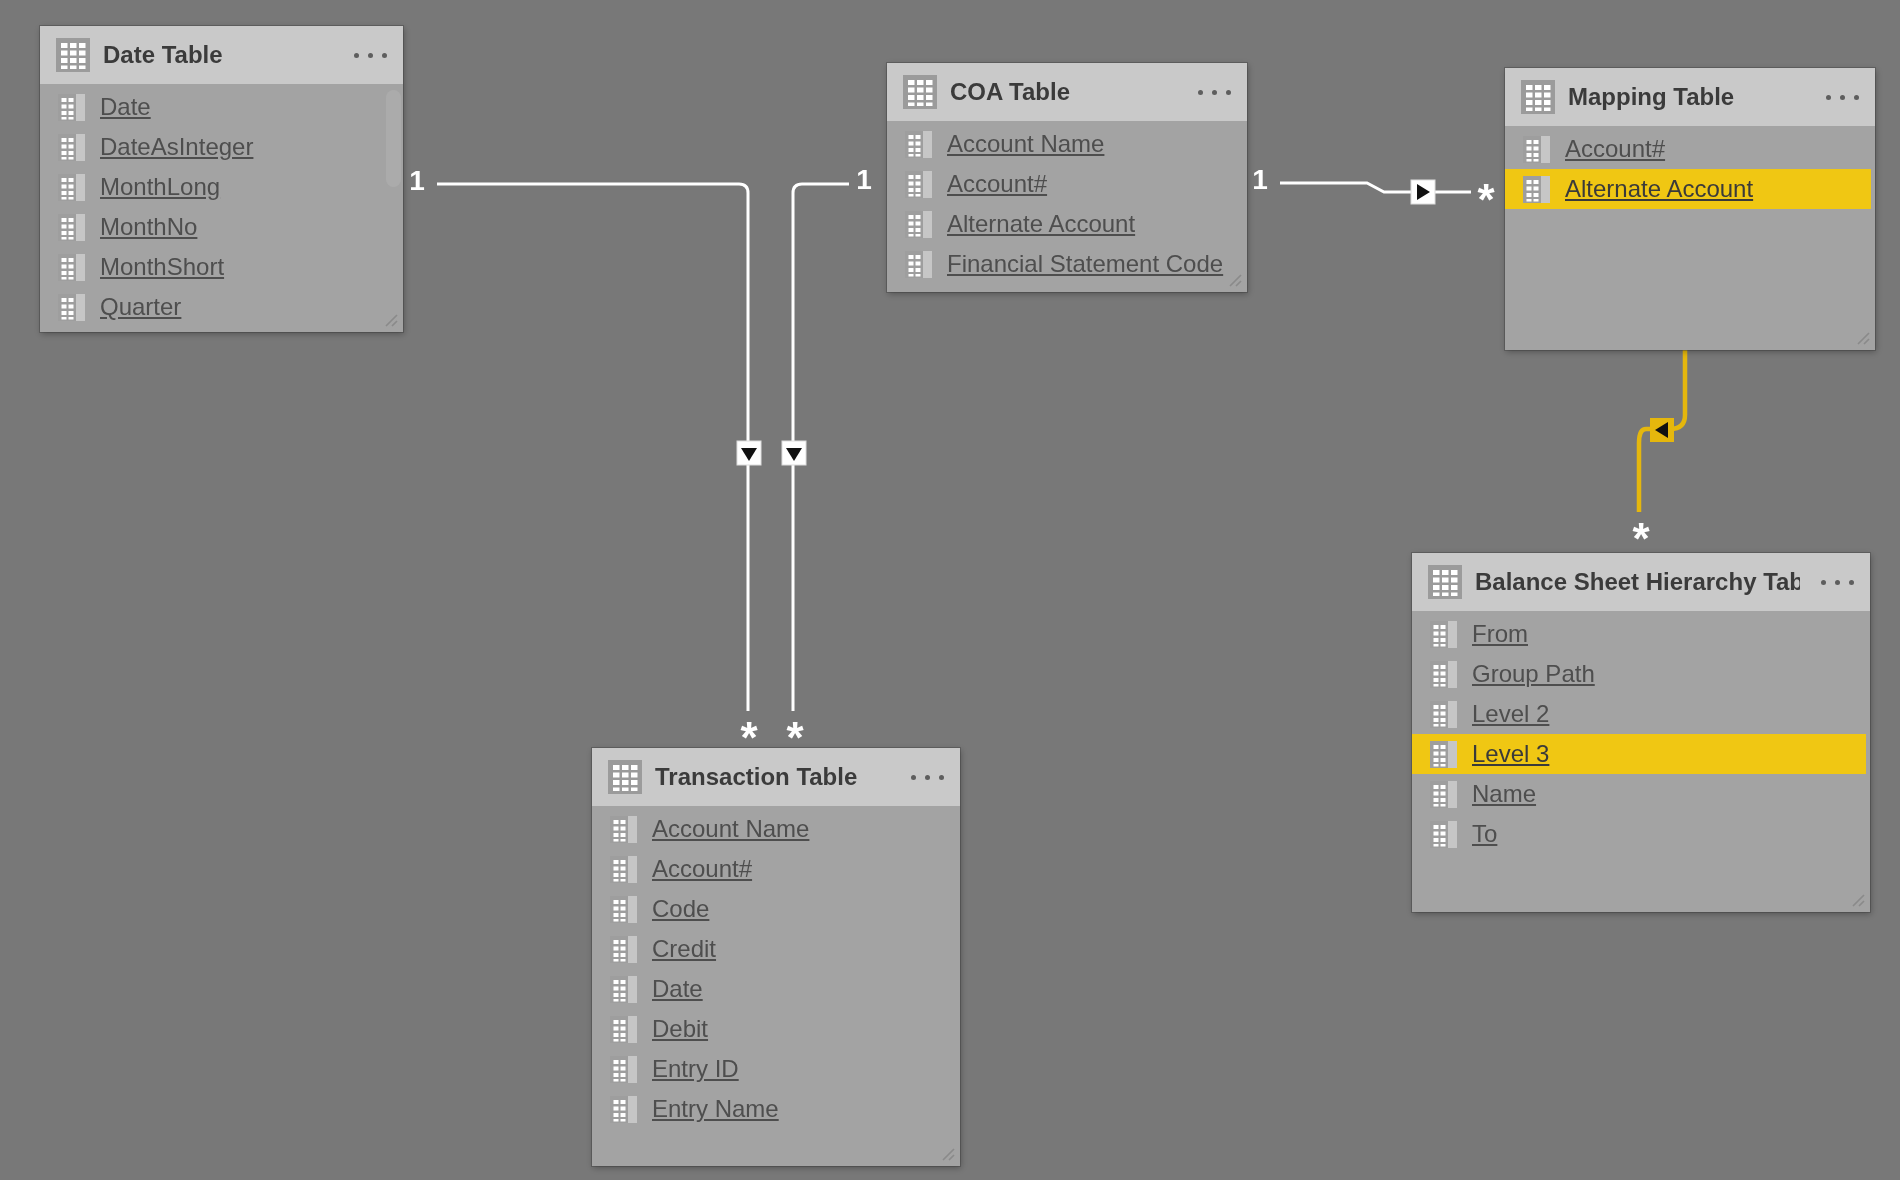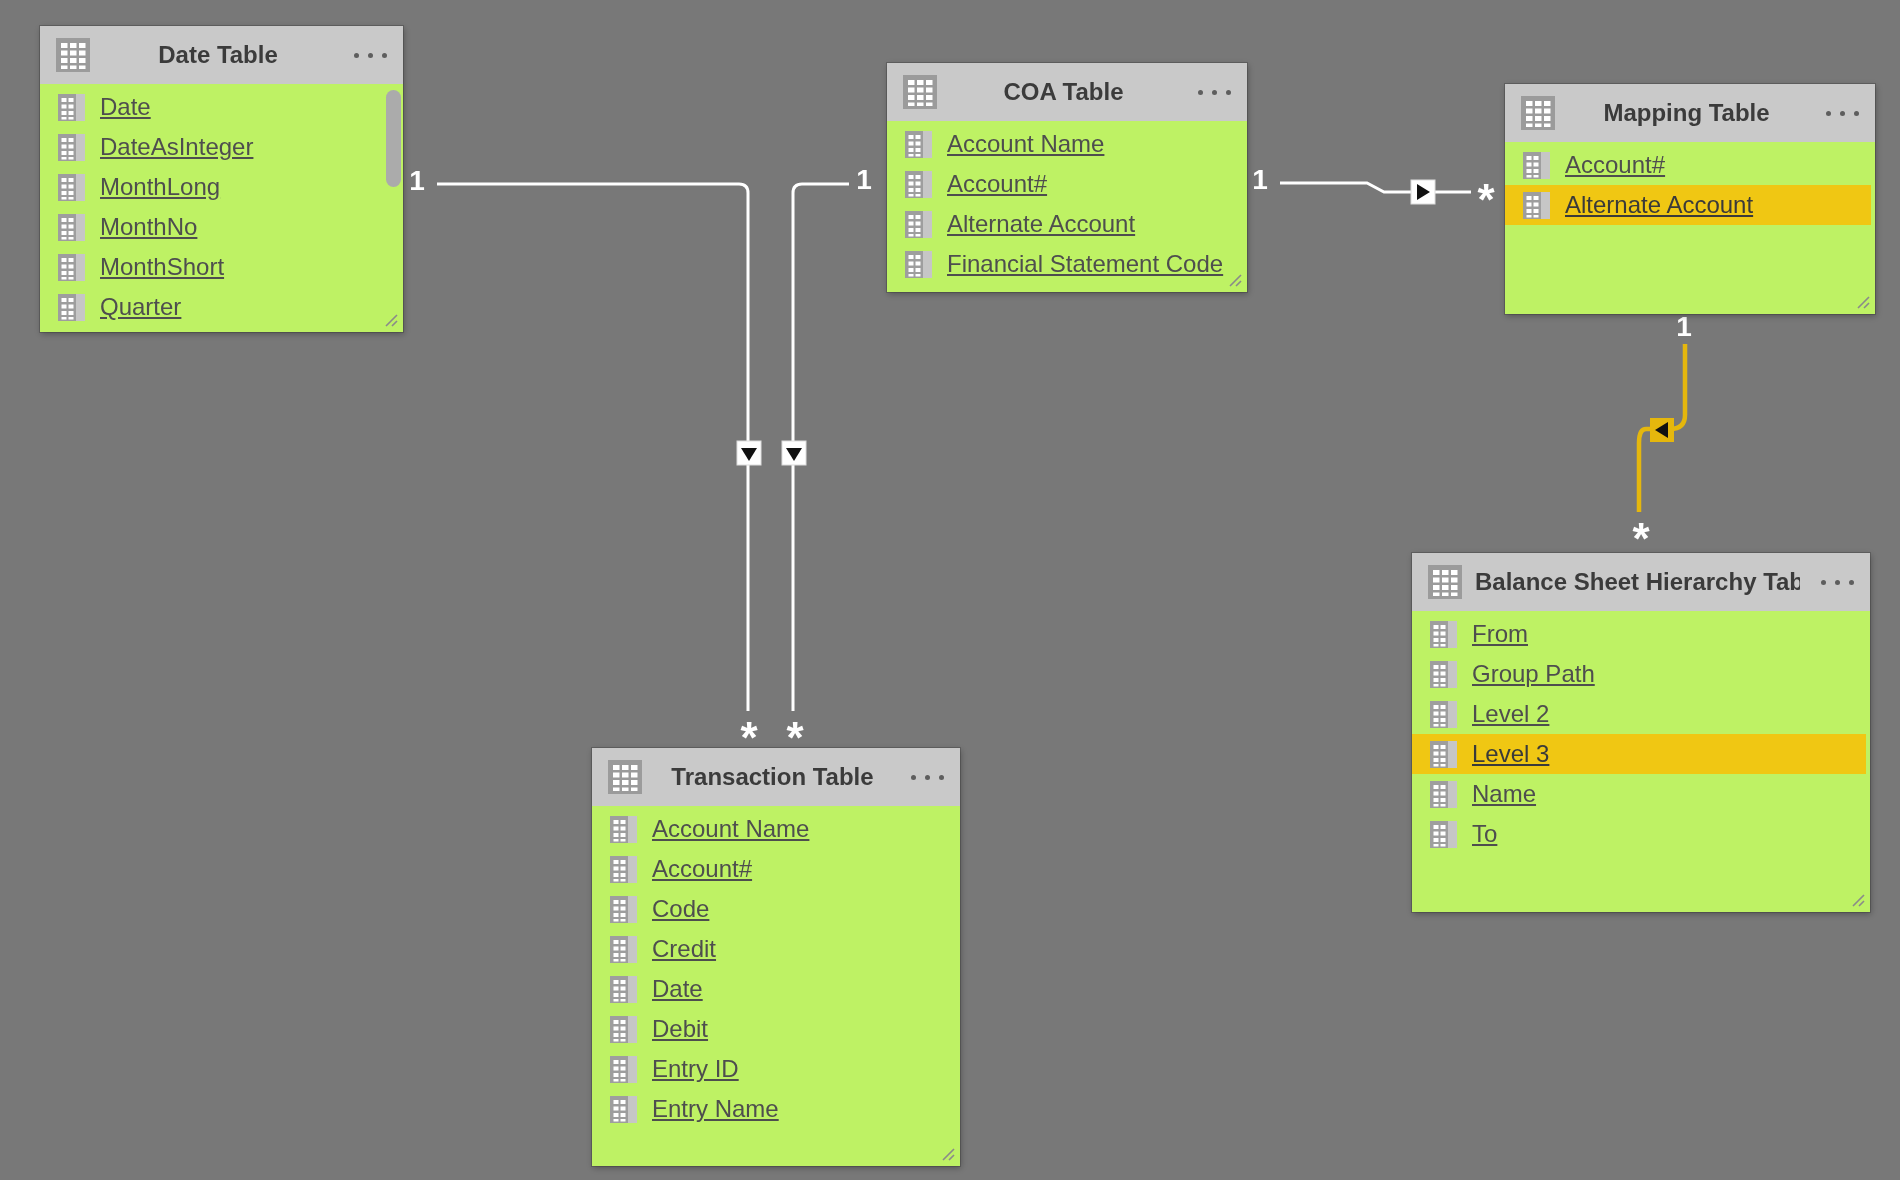--- a/index.html
+++ b/index.html
@@ -7,27 +7,26 @@
     width:1900px; height:1180px;
     background:#787878;
     font-family:"Liberation Sans", sans-serif;
     position:relative; overflow:hidden;
   }
   #canvas { position:absolute; inset:0; }
 
   
   .card {
     position:absolute;
-    background:#bef264;
+    background:#a3a3a3;
     box-shadow:0 0 0 1px rgba(55,55,55,.35), 1px 2px 6px rgba(0,0,0,.30);
-    text-align:center;
   }
   #card-date    { left:40px;   top:26px;  width:363px; height:306px; }
   #card-coa     { left:887px;  top:63px;  width:360px; height:229px; }
-  #card-mapping { left:1505px; top:68px;  width:370px; height:230px;margin-top:16px; }
+  #card-mapping { left:1505px; top:68px;  width:370px; height:282px; }
   #card-bsh     { left:1412px; top:553px; width:458px; height:359px; }
   #card-txn     { left:592px;  top:748px; width:368px; height:418px; }
 
   .hdr {
     height:58px; background:#C9C9C9;
     display:flex; align-items:center;
     padding:0 16px; gap:13px;
   }
   .title {
     font-size:24px; font-weight:bold; color:#3B3B3B;

